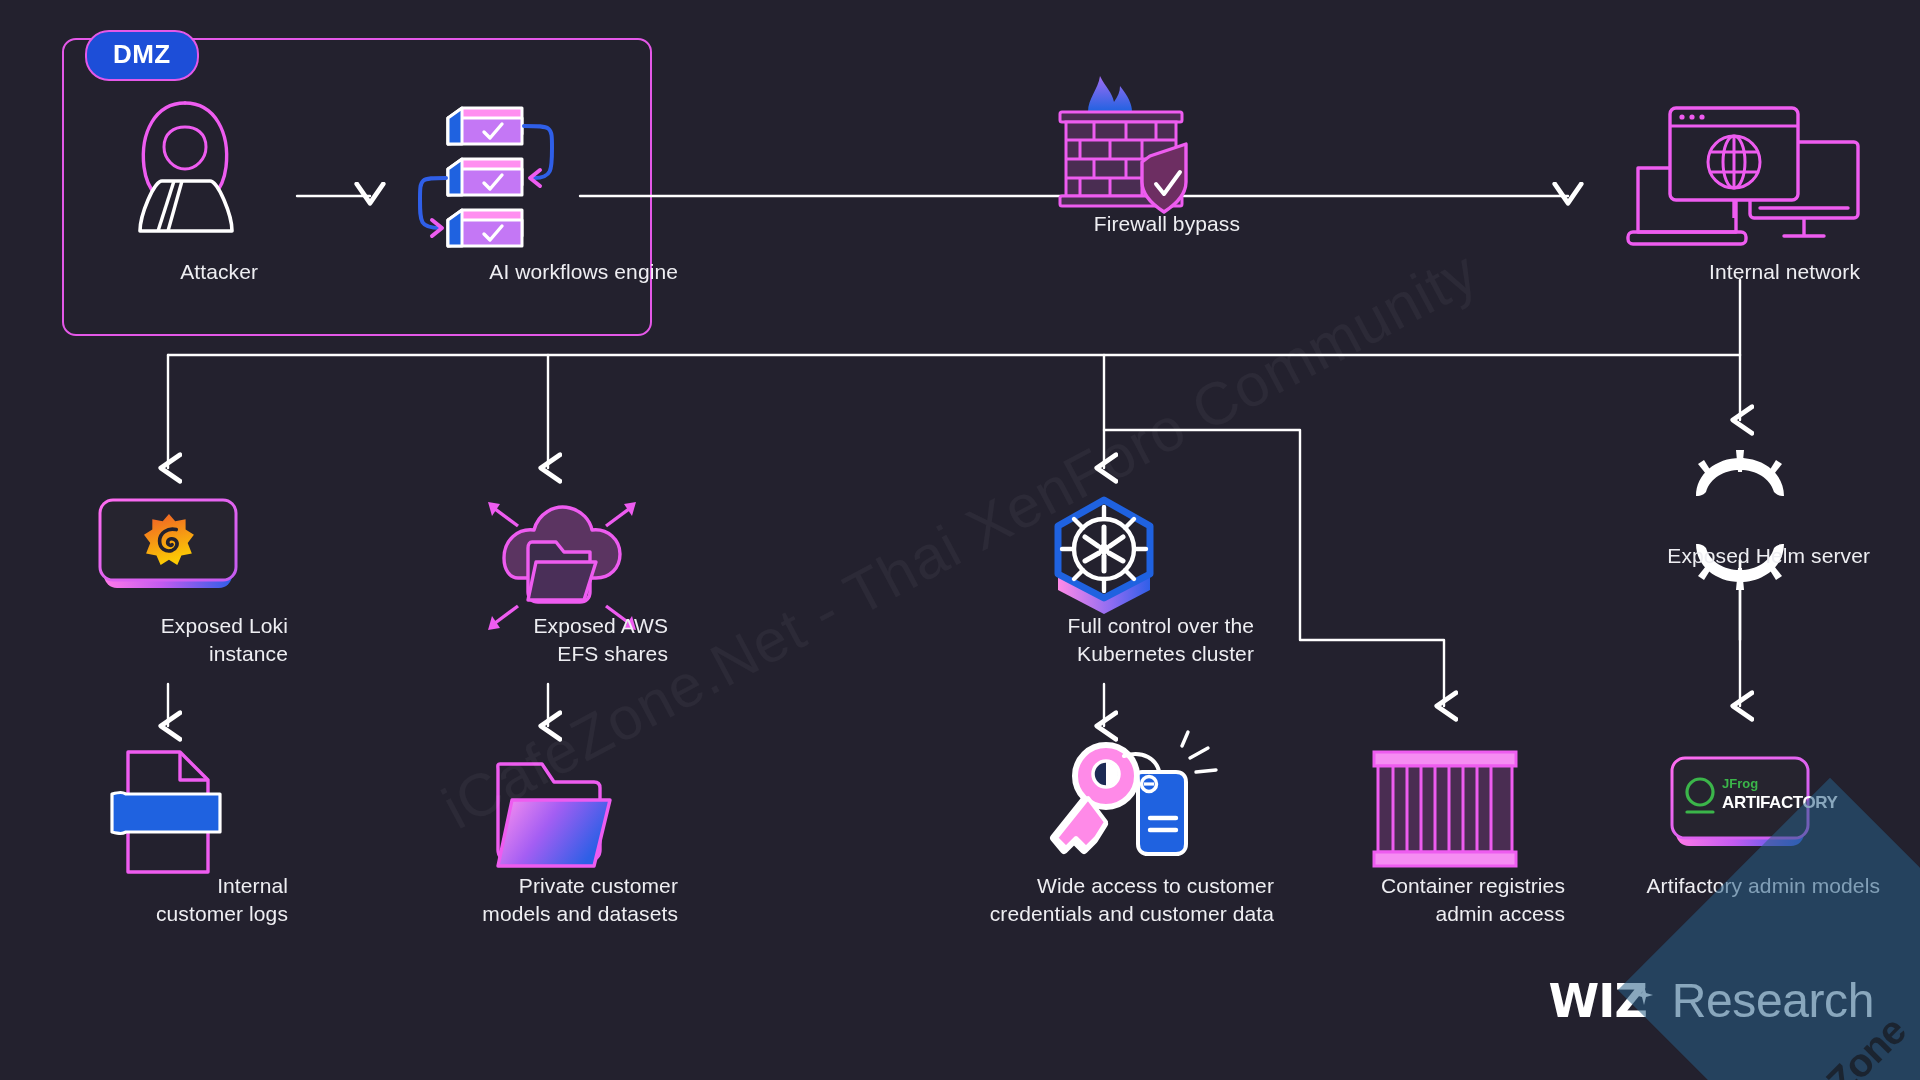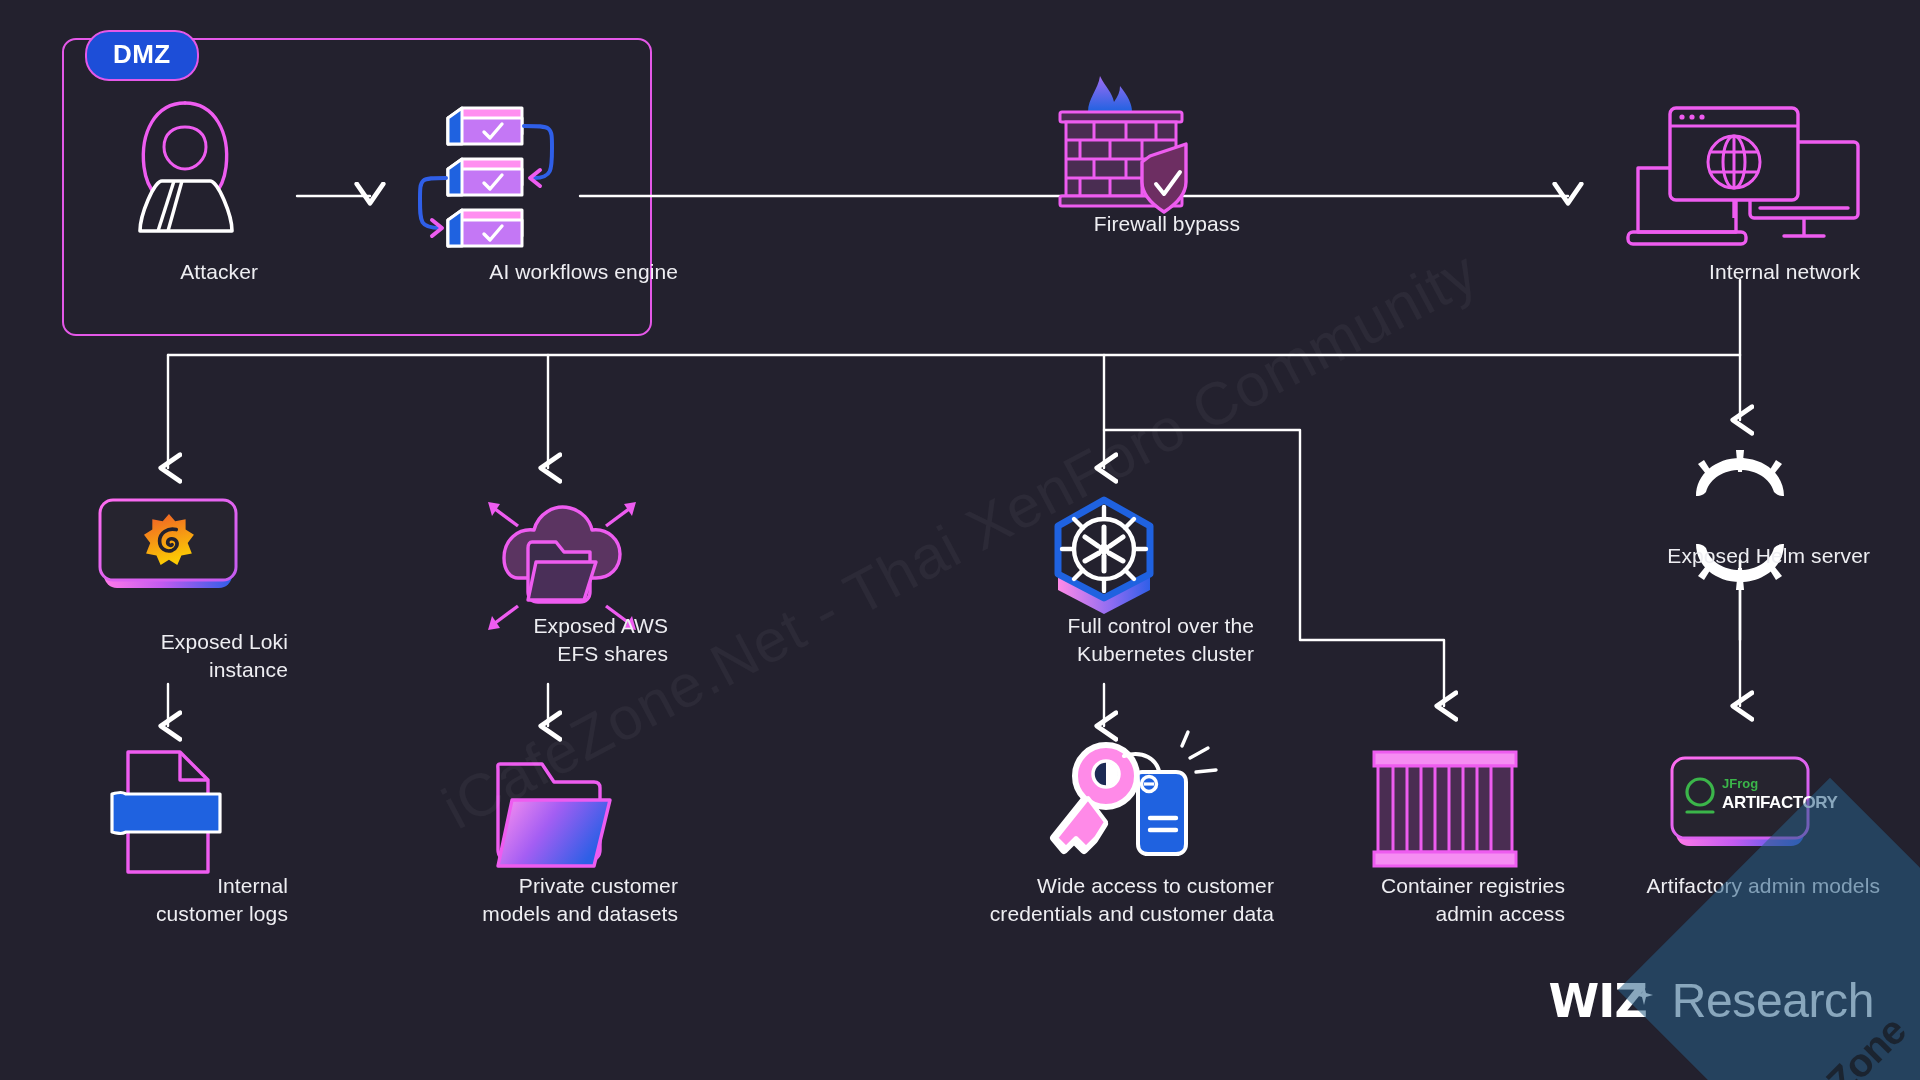--- a/index.html
+++ b/index.html
@@ -348,21 +348,21 @@
   </div>
 
   <div class="node" style="left:1000px;top:210px;width:240px;">
     <div class="cap">Firewall bypass</div>
   </div>
 
   <div class="node" style="left:1620px;top:258px;width:240px;">
     <div class="cap">Internal network</div>
   </div>
 
-  <div class="node" style="left:48px;top:612px;width:240px;margin-top:16px;">
+  <div class="node" style="left:48px;top:612px;width:240px;">
     <div class="cap">Exposed Loki
 instance</div>
   </div>
 
   <div class="node" style="left:428px;top:612px;width:240px;">
     <div class="cap">Exposed AWS
 EFS shares</div>
   </div>
 
   <div class="node" style="left:954px;top:612px;width:300px;">

